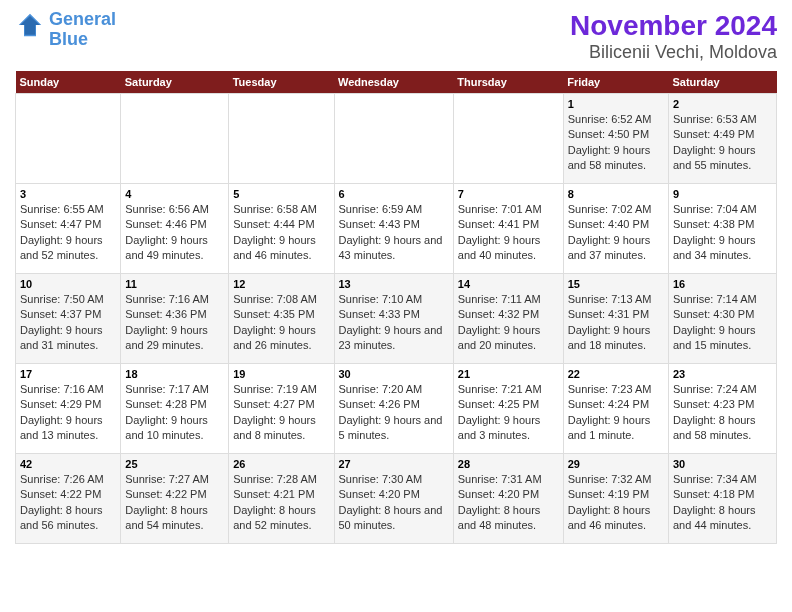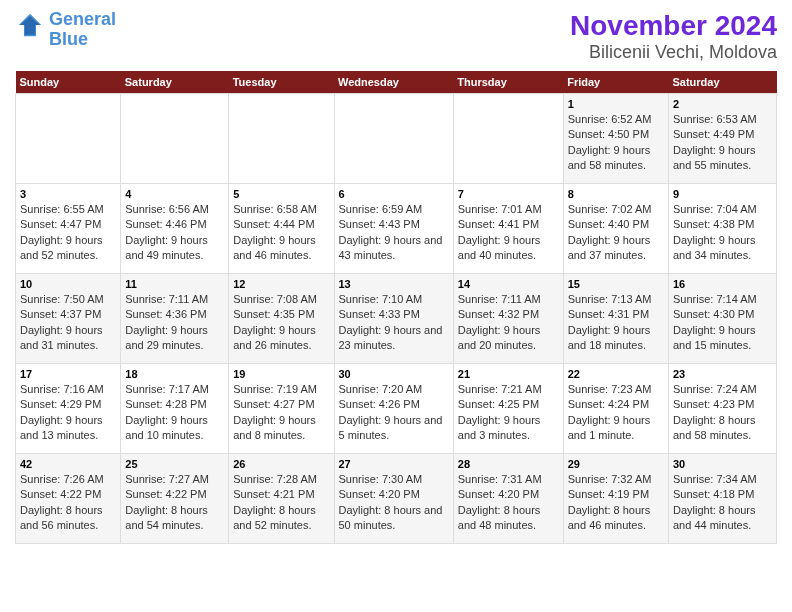--- a/index.html
+++ b/index.html
@@ -192,21 +192,21 @@
         </tr>
         <tr>
           <td>
             <span class="day-num">10</span>
             <div class="day-info">Sunrise: 7:50 AM
 Sunset: 4:37 PM
 Daylight: 9 hours and 31 minutes.</div>
           </td>
           <td>
             <span class="day-num">11</span>
-            <div class="day-info">Sunrise: 7:11 AM
+            <div class="day-info">Sunrise: 7:16 AM
 Sunset: 4:36 PM
 Daylight: 9 hours and 29 minutes.</div>
           </td>
           <td>
             <span class="day-num">12</span>
             <div class="day-info">Sunrise: 7:08 AM
 Sunset: 4:35 PM
 Daylight: 9 hours and 26 minutes.</div>
           </td>
           <td>

